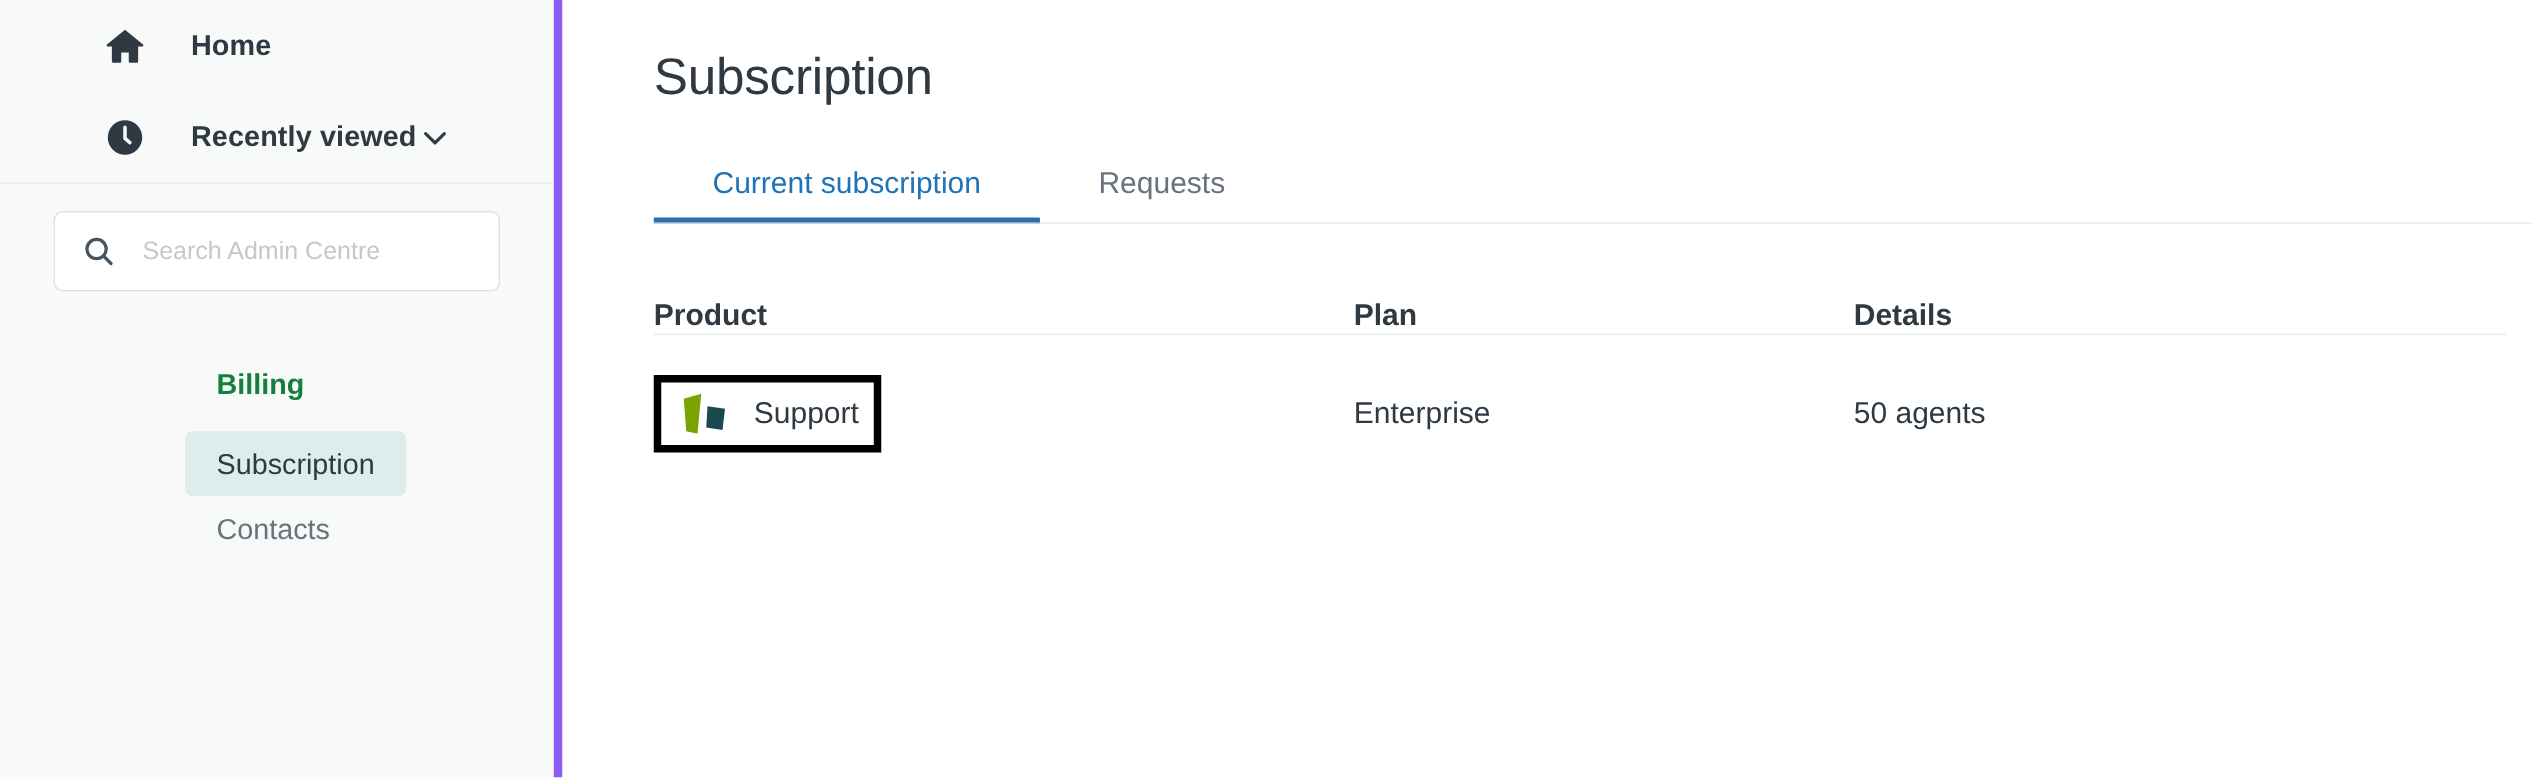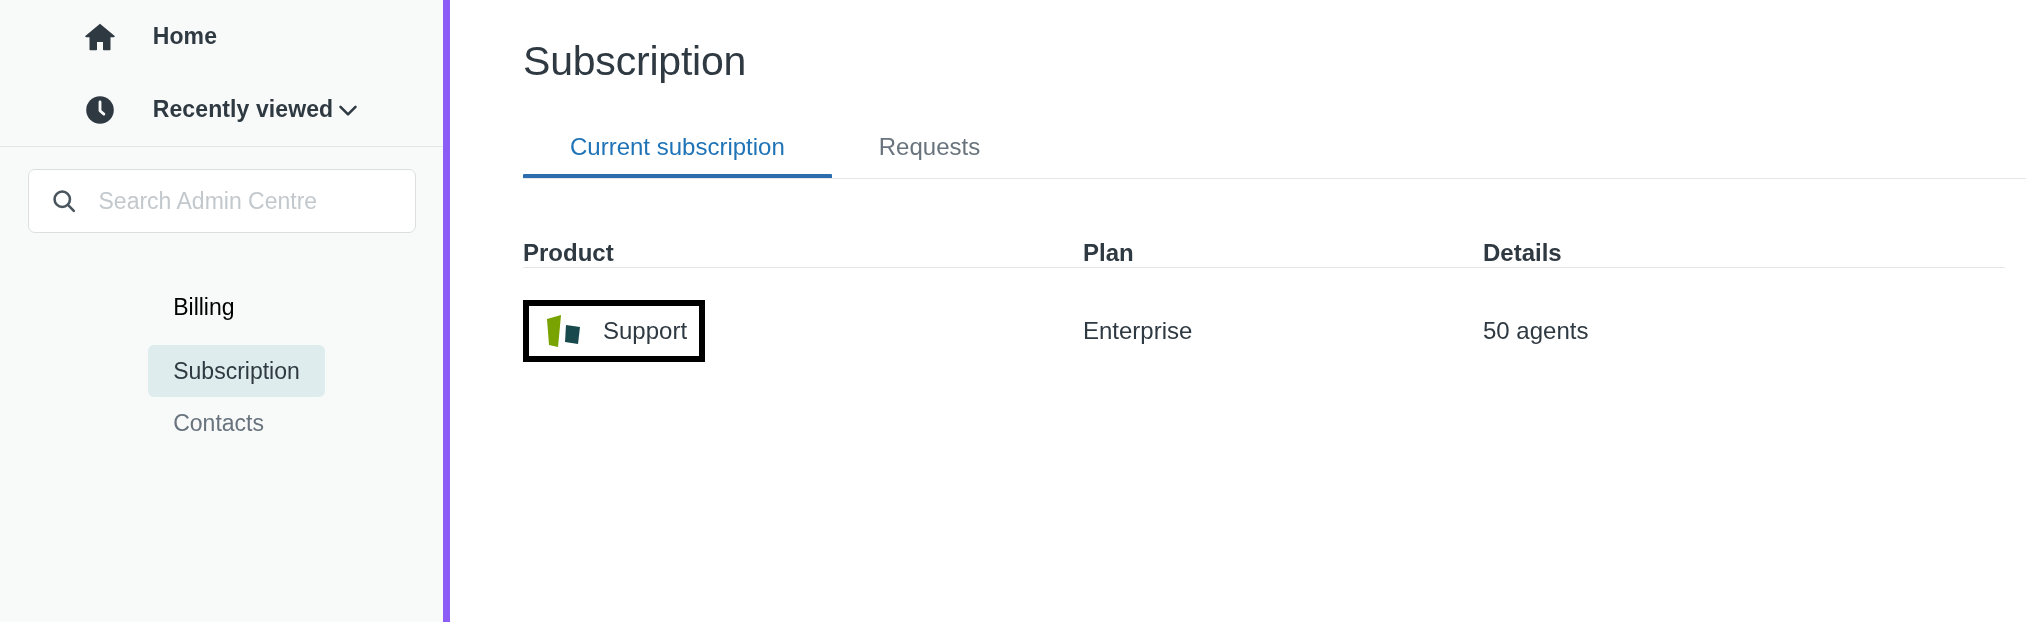--- a/index.html
+++ b/index.html
@@ -89,21 +89,21 @@
     display: flex;
     align-items: center;
     justify-content: center;
     color: #49545c;
   }
   .search-box .sinput {
     border: 0;
     outline: none;
     flex: 1;
     margin-left: 20px;
-    font-size: 23px;
+    font-size: 20px;
     font-family: "Liberation Sans", sans-serif;
     color: #4d7c0f;
     background: transparent;
   }
   .search-box .sinput::placeholder { color: #c2c8cc; }
 
   .nav-row.active {
     background: #dfeced;
   }
   .nav-row.active .nav-icon { color: #49767a; }
@@ -117,22 +117,22 @@
     align-items: center;
     margin: 0 30px 0 60px;
     padding: 0 25px;
     border-radius: 6px;
     font-size: 23px;
     color: #68737d;
     cursor: pointer;
     white-space: nowrap;
   }
   .sub-item.heading {
-    color: #000000;
-    font-weight: 400;
+    color: #15803d;
+    font-weight: 700;
     cursor: default;
     margin-bottom: 12px;
   }
   .sub-item.selected {
     background: #dfeced;
     color: #2f3941;
   }
 
   
   .main {

